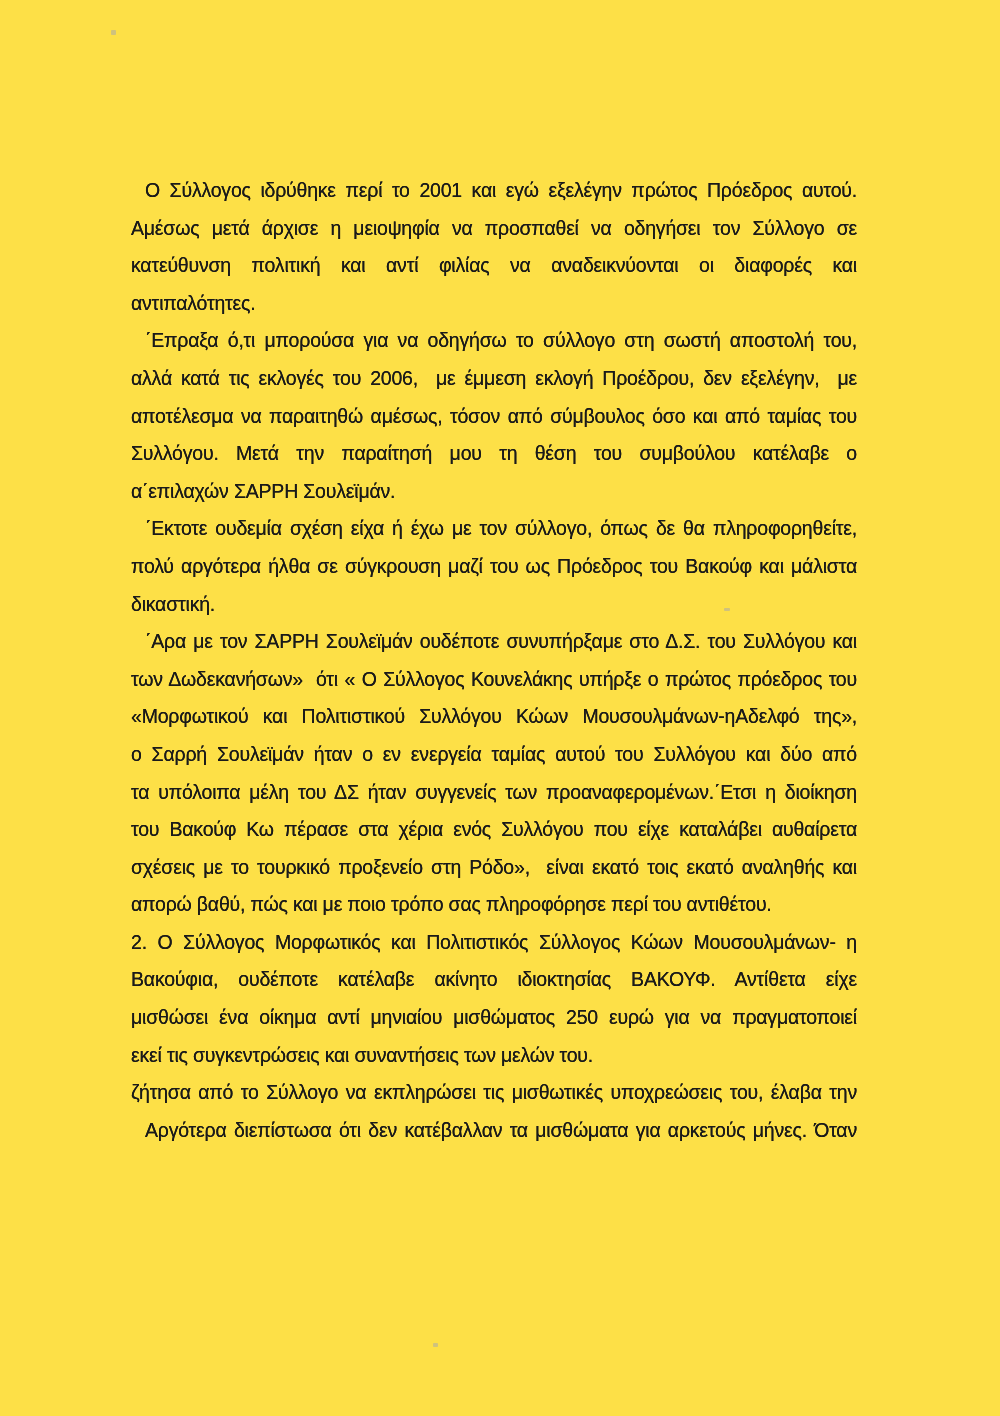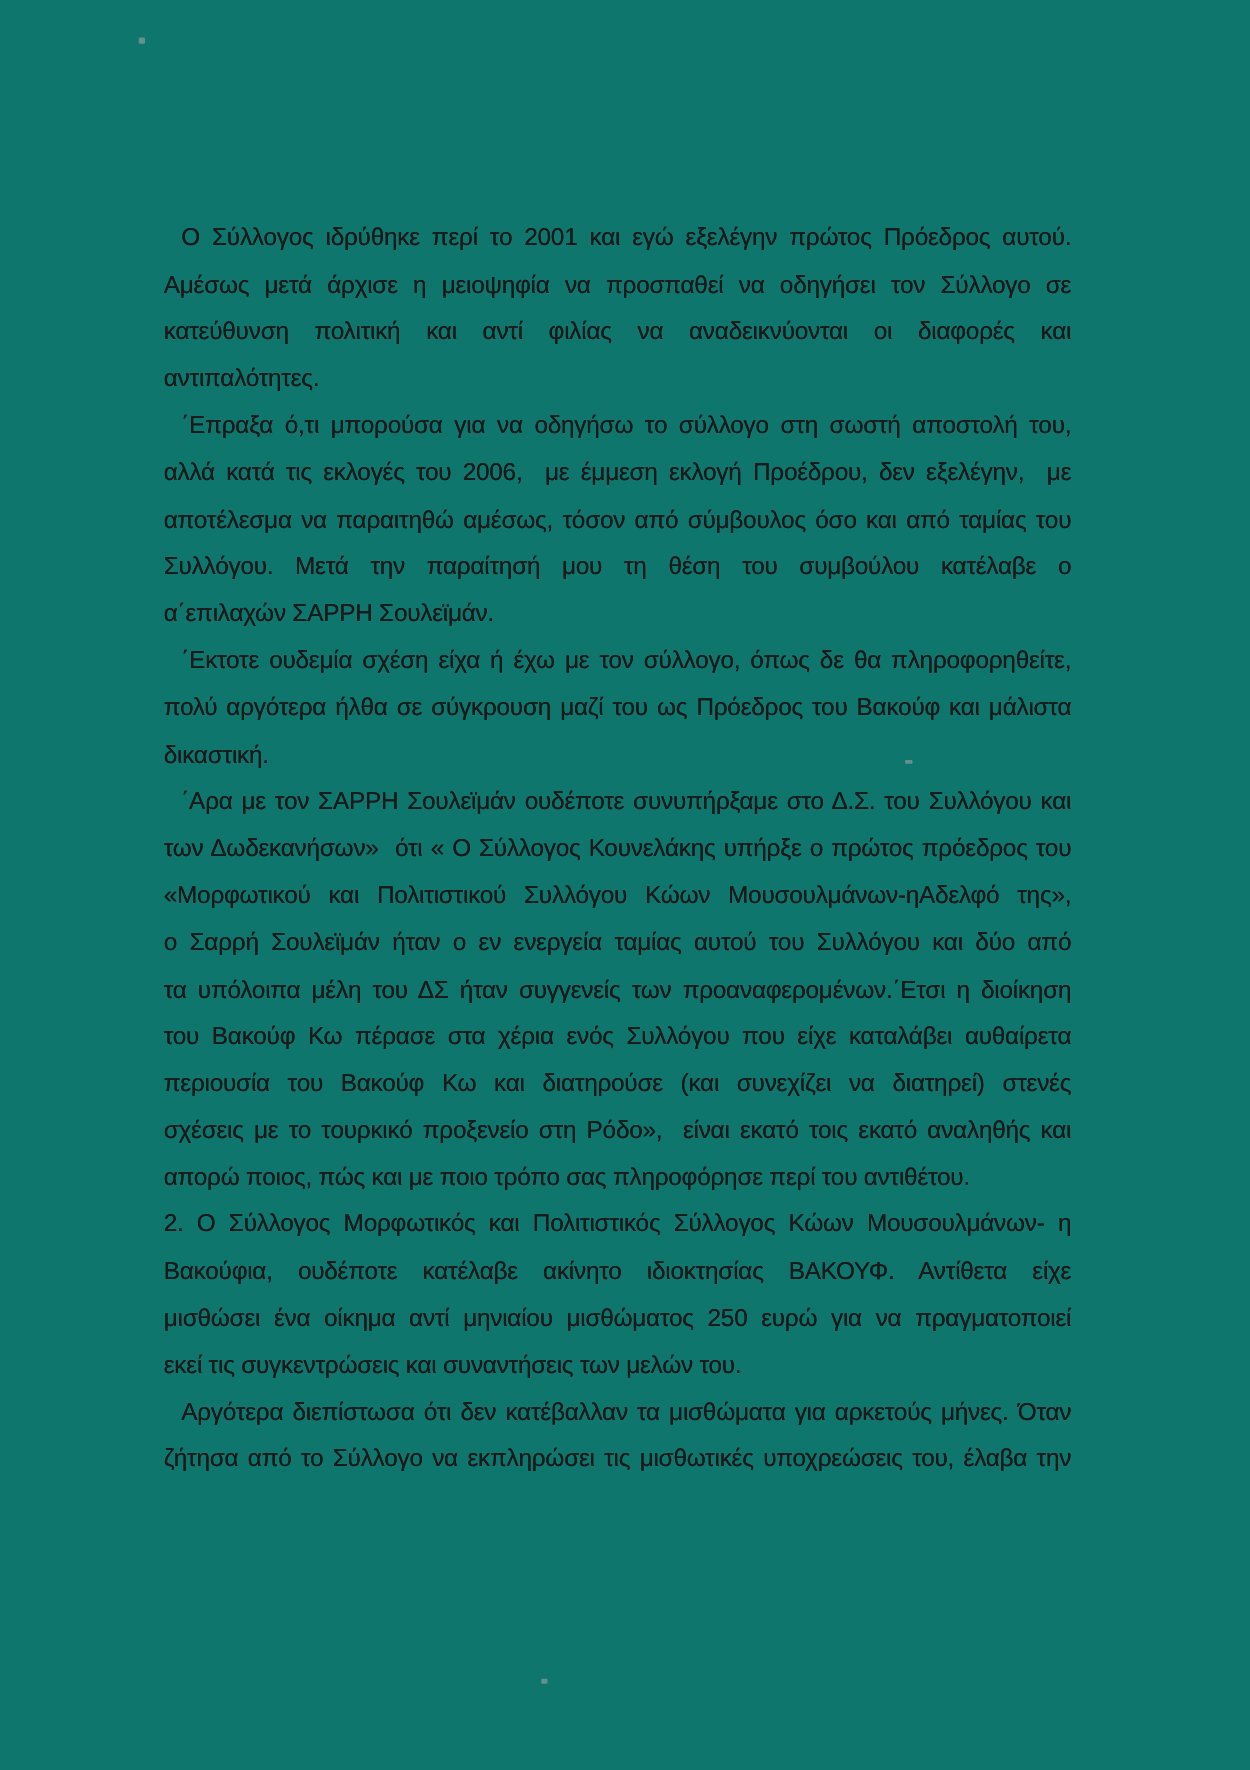--- a/index.html
+++ b/index.html
@@ -4,21 +4,21 @@
 <style>
   html, body {
     margin: 0;
     padding: 0;
     background: #ffffff;
   }
   .page {
     position: relative;
     width: 1000px;
     height: 1416px;
-    background: #0f766e;
+    background: #fde047;
     overflow: hidden;
     font-family: "Liberation Sans", sans-serif;
     color: #1a1a1a;
   }
   .text-block {
     position: absolute;
     left: 131px;
     top: 172px;
     width: 726px;
   }
@@ -68,26 +68,25 @@
       <div class="line last"><span>α΄επιλαχών ΣΑΡΡΗ Σουλεϊμάν.</span></div>
       <div class="line indent"><span>΄Εκτοτε ουδεμία σχέση είχα ή έχω με τον σύλλογο, όπως δε θα πληροφορηθείτε,</span></div>
       <div class="line"><span>πολύ αργότερα ήλθα σε σύγκρουση μαζί του ως Πρόεδρος του Βακούφ και μάλιστα</span></div>
       <div class="line last"><span>δικαστική.</span></div>
       <div class="line indent"><span>΄Αρα με τον </span><b>ΣΑΡΡΗ Σουλεϊμάν</b><span> ουδέποτε συνυπήρξαμε στο Δ.Σ. του Συλλόγου και</span></div>
       <div class="line"><span>των Δωδεκανήσων»&nbsp; ότι « </span><b>Ο Σύλλογος Κουνελάκης υπήρξε ο πρώτος πρόεδρος του</b></div>
       <div class="line"><b>«Μορφωτικού και Πολιτιστικού Συλλόγου Κώων Μουσουλμάνων-ηΑδελφό της»,</b></div>
       <div class="line"><b>ο Σαρρή Σουλεϊμάν ήταν ο εν ενεργεία ταμίας αυτού του Συλλόγου και δύο από</b></div>
       <div class="line"><b>τα υπόλοιπα μέλη του ΔΣ ήταν συγγενείς των προαναφερομένων.΄Ετσι η διοίκηση</b></div>
       <div class="line"><b>του Βακούφ Κω πέρασε στα χέρια ενός Συλλόγου που είχε καταλάβει αυθαίρετα</b></div>
-      <div class="line"><b>περιουσία του Βακούφ Κω και διατηρούσε (και συνεχίζει να διατηρεί) στενές</b></div>
       <div class="line"><b>σχέσεις με το τουρκικό προξενείο στη Ρόδο»</b><span>,&nbsp; είναι εκατό τοις εκατό αναληθής και</span></div>
-      <div class="line last"><span>απορώ ποιος, πώς και με ποιο τρόπο σας πληροφόρησε περί του αντιθέτου.</span></div>
+      <div class="line last"><span>απορώ βαθύ, πώς και με ποιο τρόπο σας πληροφόρησε περί του αντιθέτου.</span></div>
       <div class="line"><span>2. Ο </span><b>Σύλλογος Μορφωτικός και Πολιτιστικός Σύλλογος Κώων Μουσουλμάνων- η</b></div>
       <div class="line"><b>Βακούφια,</b><span> ουδέποτε κατέλαβε ακίνητο ιδιοκτησίας ΒΑΚΟΥΦ. Αντίθετα είχε</span></div>
       <div class="line"><span>μισθώσει ένα οίκημα αντί μηνιαίου μισθώματος 250 ευρώ για να πραγματοποιεί</span></div>
       <div class="line last"><span>εκεί τις συγκεντρώσεις και συναντήσεις των μελών του.</span></div>
+      <div class="line"><span>ζήτησα από το Σύλλογο να εκπληρώσει τις μισθωτικές υποχρεώσεις του, έλαβα την</span></div>
       <div class="line indent"><span>Αργότερα διεπίστωσα ότι δεν κατέβαλλαν τα μισθώματα για αρκετούς μήνες. Όταν</span></div>
-      <div class="line"><span>ζήτησα από το Σύλλογο να εκπληρώσει τις μισθωτικές υποχρεώσεις του, έλαβα την</span></div>
     </div>
   <div class="speck s1"></div>
   <div class="speck s2"></div>
   <div class="speck s3"></div>
 </div>
 
 </body></html>

